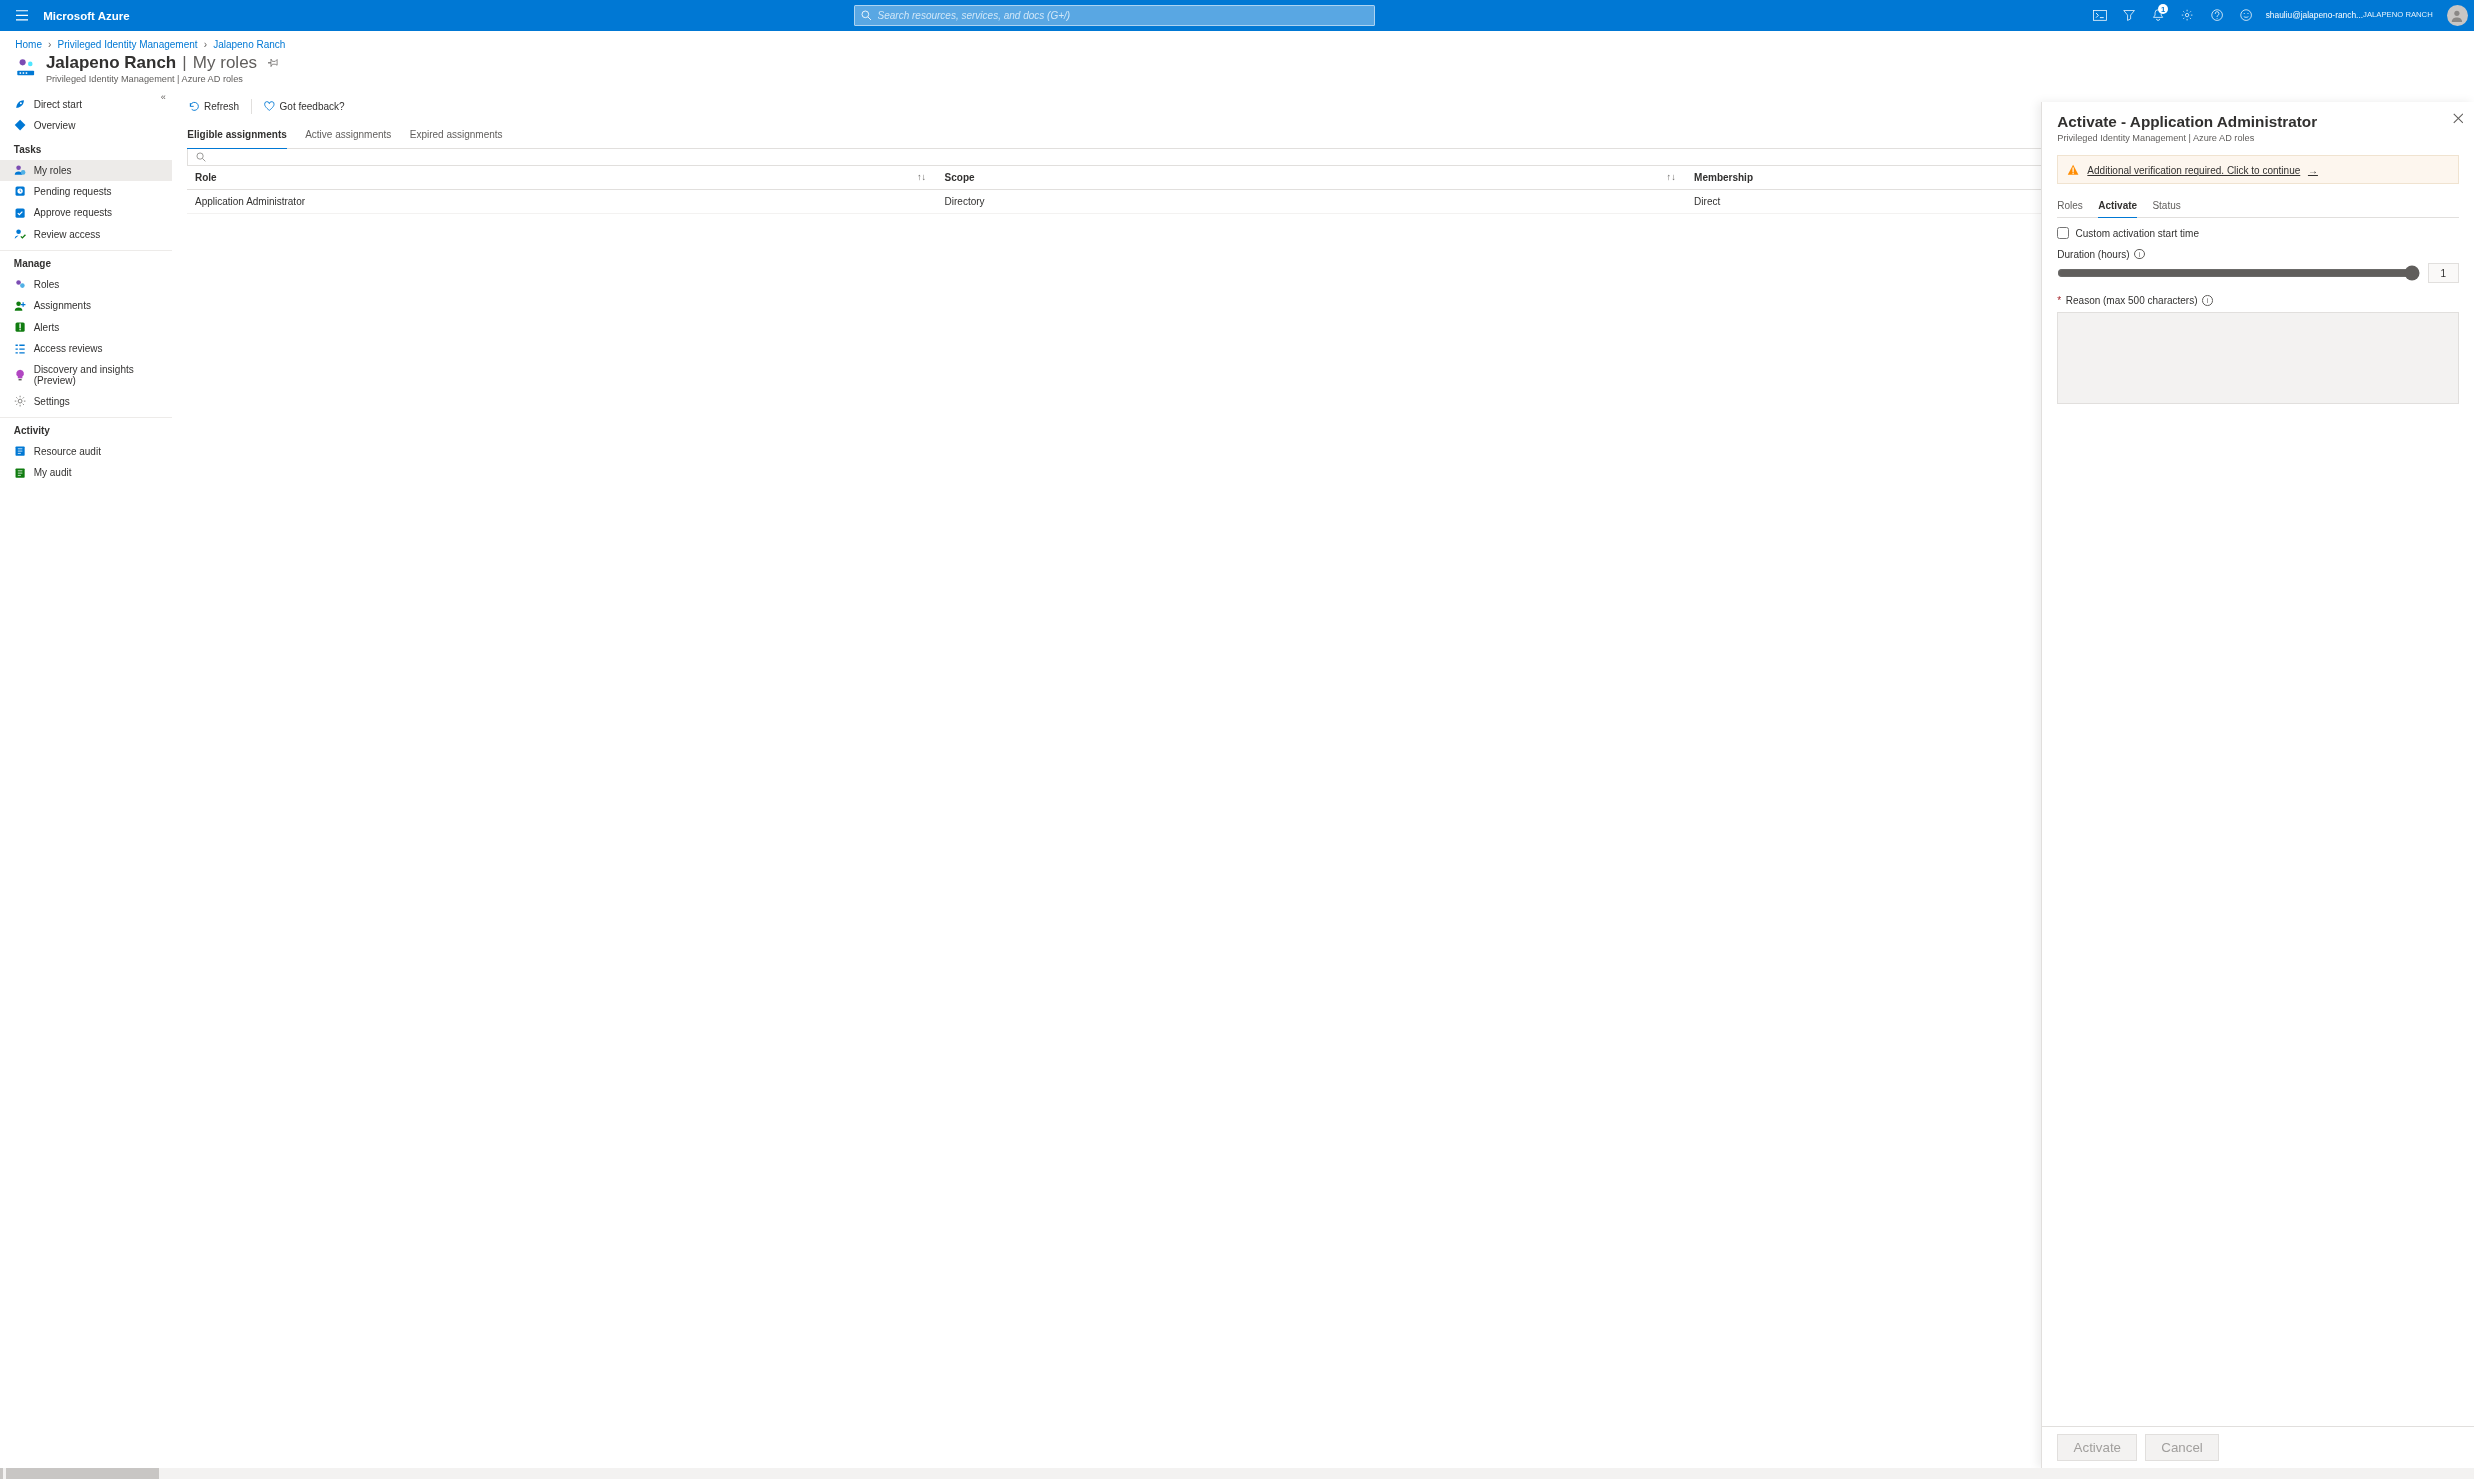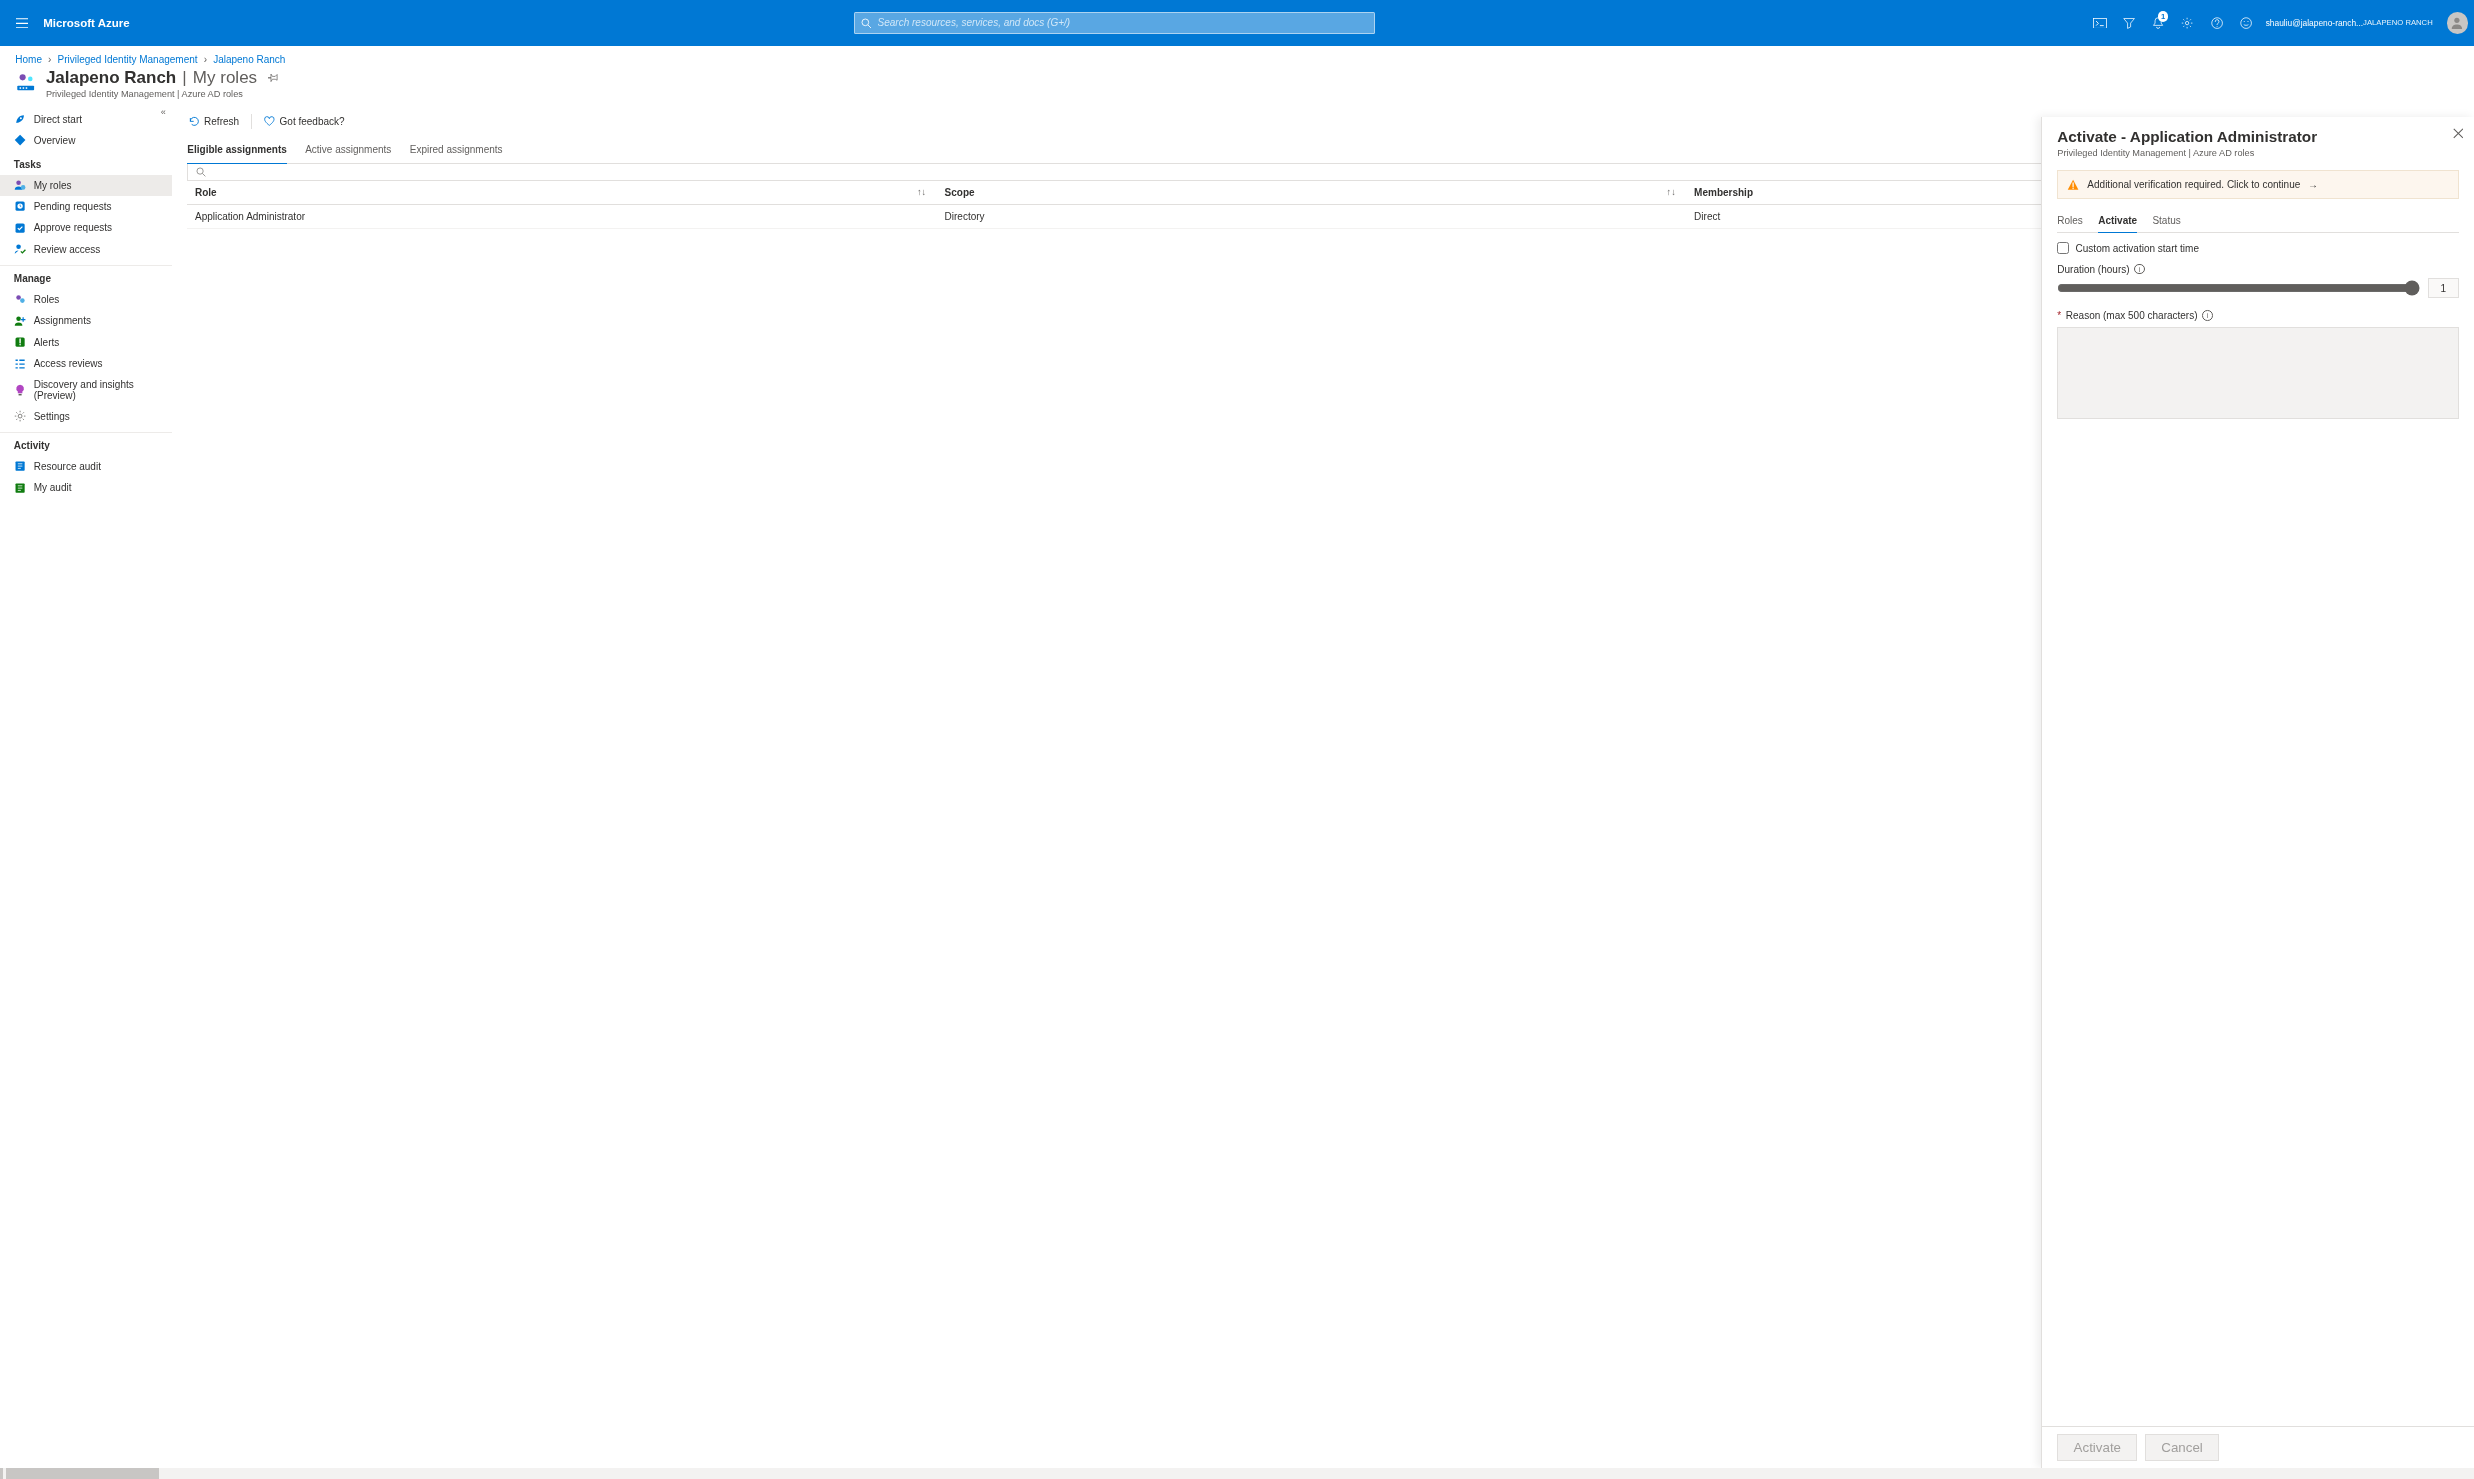--- a/index.html
+++ b/index.html
@@ -1,20 +1,20 @@
 <!DOCTYPE html>
 <html><head>
 <meta charset="utf-8">
 <style>
   * { box-sizing: border-box; margin: 0; padding: 0; }
   html, body { height: 100%; font-family: "Segoe UI", -apple-system, sans-serif; font-size: 10px; color: #323130; }
   body { display: flex; flex-direction: column; overflow: hidden; }
 
   
-  .topbar { background: #0078d4; color: white; height: 46px; display: flex; align-items: center; padding: 0 6.1px; gap: 6.1px; }
+  .topbar { background: #0078d4; color: white; height: 31px; display: flex; align-items: center; padding: 0 6.1px; gap: 6.1px; }
   .hamburger { width: 31px; height: 31px; display:flex; align-items:center; justify-content:center; cursor:pointer; }
   .brand { font-size: 11.5px; font-weight: 600; margin-right: 12.2px; white-space: nowrap; }
   .search-wrap { flex: 1; display:flex; justify-content:center; }
   .search-box { width: 60%; max-width: 521px; height: 21.4px; background: rgba(255,255,255,0.35); border:0.8px solid rgba(255,255,255,0.5); border-radius:1.5px; display:flex; align-items:center; padding:0 6.1px; gap:6.1px; }
   .search-box input { flex:1; background:transparent; border:none; outline:none; color:white; font-size:10px; }
   .search-box input::placeholder { color: #d0e7f8; font-style: italic; }
   .top-icons { display:flex; align-items:center; gap:1.5px; }
   .top-icon { width:27.6px; height:31px; display:flex; align-items:center; justify-content:center; cursor:pointer; position:relative; }
   .badge { position:absolute; top:3.8px; right:3.8px; background:white; color:#0078d4; border-radius:6.1px; font-size:7.7px; min-width:10.7px; height:10.7px; display:flex; align-items:center; justify-content:center; font-weight:600; }
   .account { display:flex; flex-direction:row; font-size:8.4px; line-height:1.2; padding-right:4.6px; }
@@ -62,21 +62,21 @@
   .sort-handle { position:absolute; right:10.7px; top:6.1px; color:#605e5c; font-size:9.2px; }
   table.grid td { padding:6.1px 7.7px; border-bottom:0.8px solid #f3f2f1; }
 
   
   .panel { position:absolute; right:0; top:12px; bottom:0; width:433px; background:white; border-left:0.8px solid #e1dfdd; box-shadow:-3.1px 0 9.2px rgba(0,0,0,.08); display:flex; flex-direction:column; }
   .panel-head { padding:10.7px 15.3px 7.7px; position:relative; }
   .panel-head h2 { font-size:15.3px; font-weight:600; }
   .panel-head .psub { font-size:9.2px; color:#605e5c; margin-top:1.5px; }
   .panel-close { position:absolute; right:10.7px; top:10.7px; cursor:pointer; color:#605e5c; font-size:12.2px;}
   .panel-body { flex:1; overflow:auto; padding:0 15.3px; }
-  .msgbar { background:#fdf6ee; border:0.8px solid #f0e3d0; padding:7.7px 9.2px; display:flex; align-items:center; gap:7.7px; margin:4.6px 0 10.7px; cursor:pointer; }
+  .msgbar { background:#fdf6ee; border:0.8px solid #f0e3d0; padding:7.7px 9.2px; display:flex; align-items:flex-end; gap:7.7px; margin:4.6px 0 10.7px; cursor:pointer;text-decoration:underline; }
   .msgbar .warn { color:#d83b01; }
   .ptabs { display:flex; gap:15.3px; border-bottom:0.8px solid #e1dfdd; margin-bottom:9.2px; }
   .ptab { padding:4.6px 0 6.1px; cursor:pointer; color:#605e5c; }
   .ptab.active { color:#323130; font-weight:600; border-bottom:1.5px solid #0078d4; margin-bottom:-0.8px; }
   .checkbox-row { display:flex; align-items:center; gap:6.1px; margin-bottom:9.2px; }
   .checkbox-row input { width:12.2px; height:12.2px; }
   .field-label { display:flex; align-items:center; gap:4.6px; margin-bottom:3.1px; }
   .info-icon { width:10.7px; height:10.7px; border:0.8px solid #605e5c; border-radius:50%; display:inline-flex; align-items:center; justify-content:center; font-size:6.9px; color:#605e5c; }
   .slider-row { display:flex; align-items:center; gap:7.7px; margin-bottom:12.2px; }
   .slider-row input[type=range] { flex:1; accent-color:#605e5c; }

